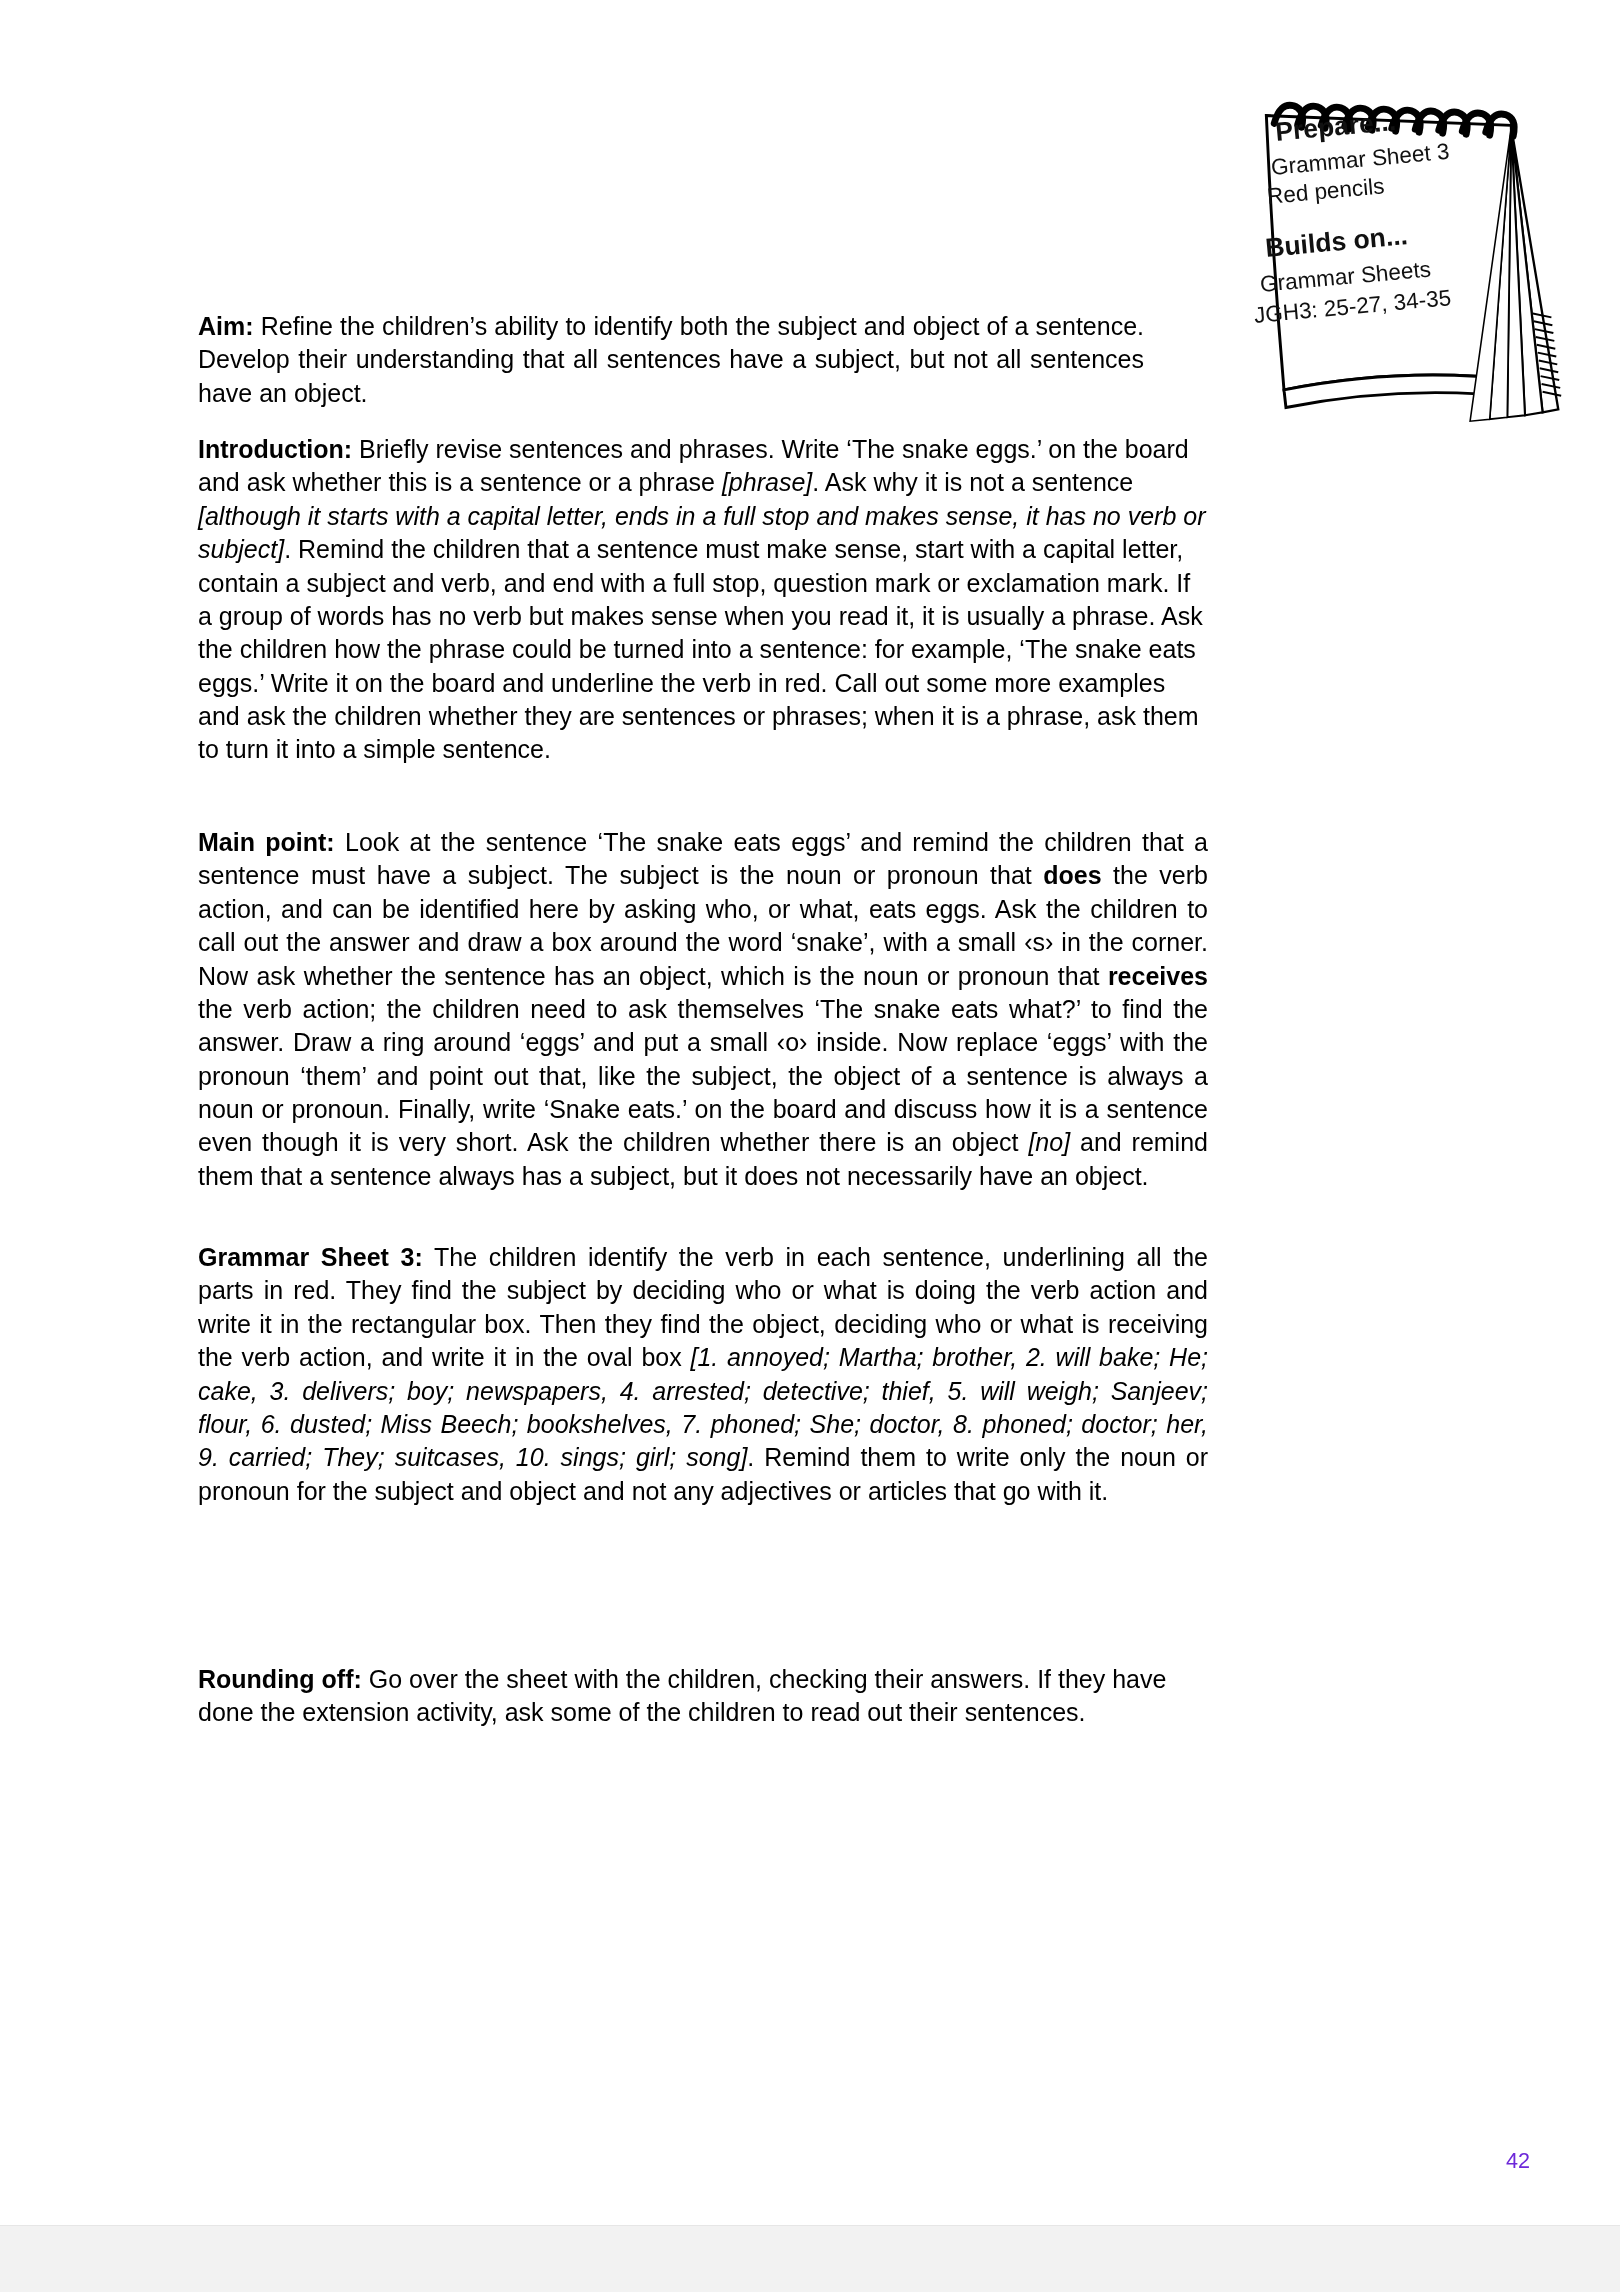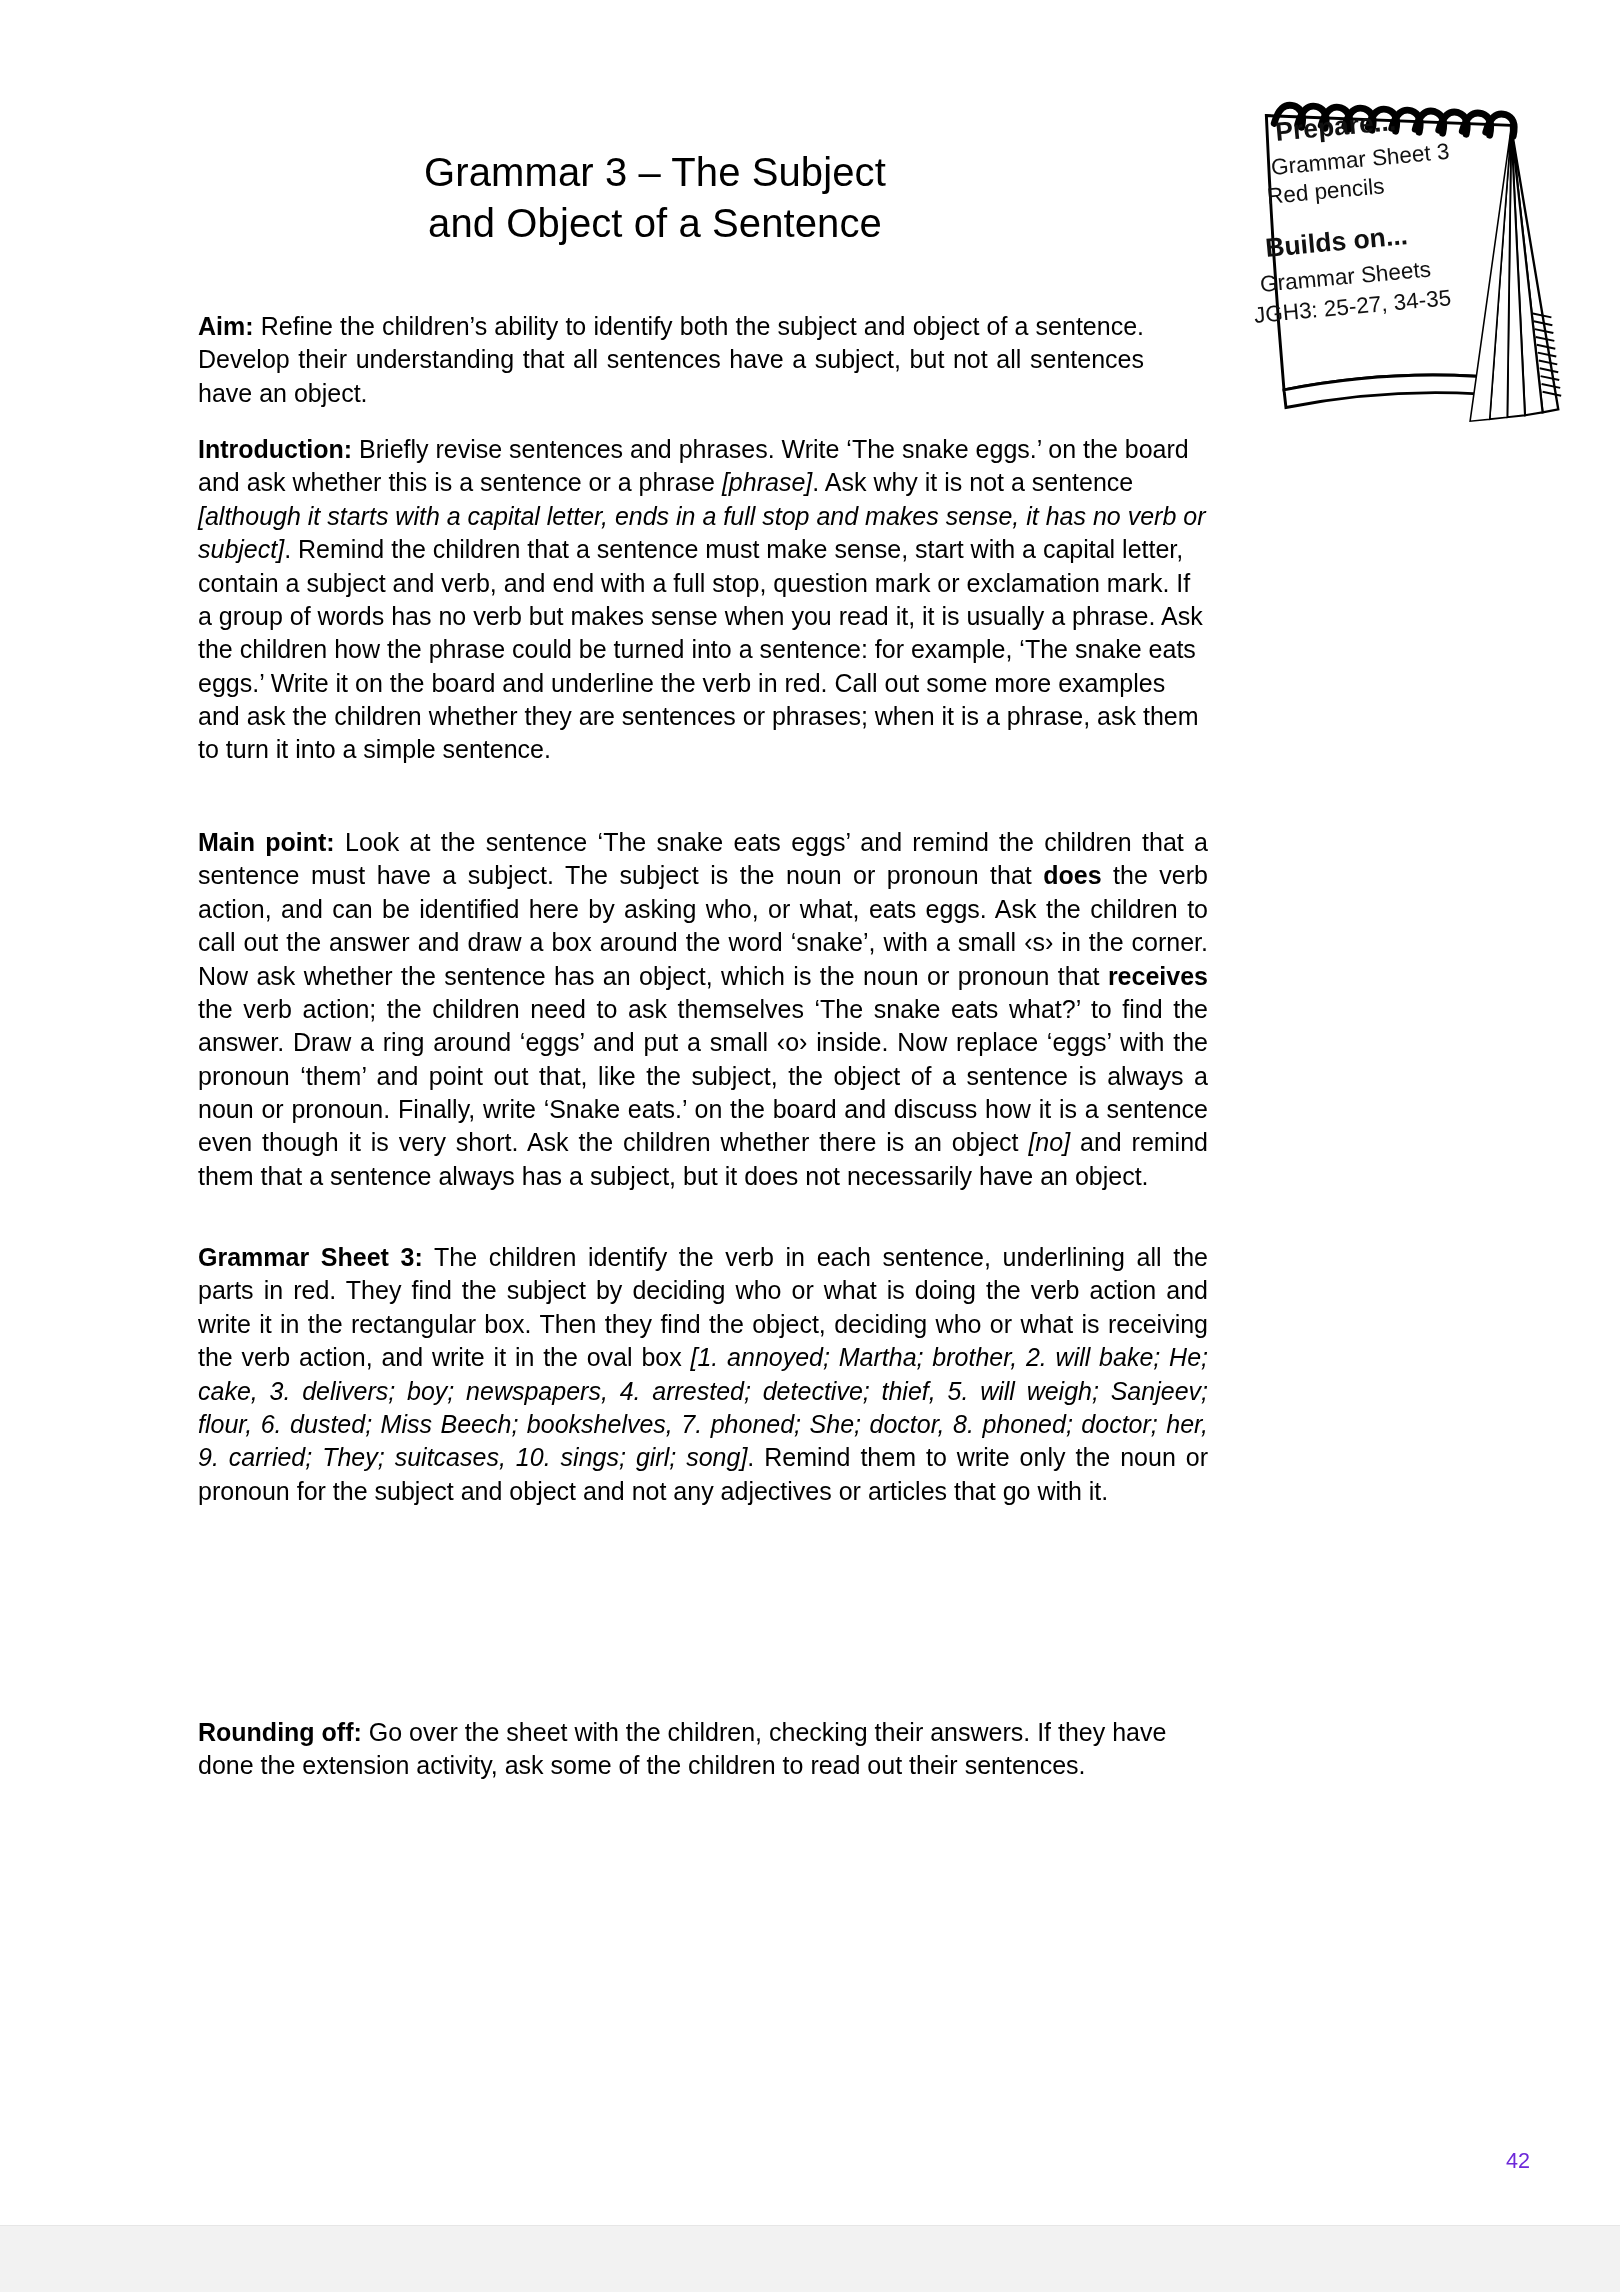--- a/index.html
+++ b/index.html
@@ -60,21 +60,21 @@
     text-justify: inter-word;
   }
   .para b { font-weight: bold; text-align: center; }
   .para i { }
 
   .p-aim      { position: absolute; left: 0;   top: 294px;  width: 946px; }
   .p-intro    { position: absolute; left: 0;   top: 417px;  width: 1010px; text-align: left; }
   .p-main     { position: absolute; left: 0;   top: 810px;  width: 1010px; }
   .p-sheet    { position: absolute; left: 0;   top: 1225px; width: 1010px; }
   .p-ext      { position: absolute; left: 0;   top: 1541px; width: 1010px; text-align: left; }
-  .p-round    { position: absolute; left: 0;   top: 1700px; width: 1010px; text-align: left; }
+  .p-round    { position: absolute; left: 0;   top: 1647px; width: 1010px; text-align: left; }
 
   
   .page-number {
     position: absolute;
     right: 90px;
     top: 2148px;
     font-size: 21.6px;
     color: #6d28d9;
   }
 
@@ -160,24 +160,20 @@
       <div class="np-line np-item np-prepare-1">Grammar Sheet 3</div>
       <div class="np-line np-item np-prepare-2">Red pencils</div>
       <div class="np-line np-heading np-builds">Builds on...</div>
       <div class="np-line np-item np-builds-1">Grammar Sheets</div>
       <div class="np-line np-item np-builds-2">JGH3: 25-27, 34-35</div>
     </div>
   </div>
 
   <div class="content">
 
-    <h1 class="doc-title">
-      <span class="line">Grammar 3 – The Subject</span>
-      <span class="line">and Object of a Sentence</span>
-    </h1>
 
     <p class="para p-aim"><b>Aim:</b><span> Refine the children’s ability to identify both the subject and object of a sentence. Develop their understanding that all sentences have a subject, but not all sentences have an object.</span></p>
 
     <p class="para p-intro"><b>Introduction:</b><span> Briefly revise sentences and phrases. Write ‘The snake eggs.’ on the board and ask whether this is a sentence or a phrase </span><i>[phrase]</i><span>. Ask why it is not a sentence </span><i>[although it starts with a capital letter, ends in a full stop and makes sense, it has no verb or subject]</i><span>. Remind the children that a sentence must make sense, start with a capital letter, contain a subject and verb, and end with a full stop, question mark or exclamation mark. If a group of words has no verb but makes sense when you read it, it is usually a phrase. Ask the children how the phrase could be turned into a sentence: for example, ‘The snake eats eggs.’ Write it on the board and underline the verb in red. Call out some more examples and ask the children whether they are sentences or phrases; when it is a phrase, ask them to turn it into a simple sentence.</span></p>
 
     <p class="para p-main"><b>Main point:</b><span> Look at the sentence ‘The snake eats eggs’ and remind the children that a sentence must have a subject. The subject is the noun or pronoun that </span><b>does</b><span> the verb action, and can be identified here by asking who, or what, eats eggs. Ask the children to call out the answer and draw a box around the word ‘snake’, with a small ‹s› in the corner. Now ask whether the sentence has an object, which is the noun or pronoun that </span><b>receives</b><span> the verb action; the children need to ask themselves ‘The snake eats what?’ to find the answer. Draw a ring around ‘eggs’ and put a small ‹o› inside. Now replace ‘eggs’ with the pronoun ‘them’ and point out that, like the subject, the object of a sentence is always a noun or pronoun. Finally, write ‘Snake eats.’ on the board and discuss how it is a sentence even though it is very short. Ask the children whether there is an object </span><i>[no]</i><span> and remind them that a sentence always has a subject, but it does not necessarily have an object.</span></p>
 
     <p class="para p-sheet"><b>Grammar Sheet 3:</b><span> The children identify the verb in each sentence, underlining all the parts in red. They find the subject by deciding who or what is doing the verb action and write it in the rectangular box. Then they find the object, deciding who or what is receiving the verb action, and write it in the oval box </span><i>[1. annoyed; Martha; brother, 2. will bake; He; cake, 3. delivers; boy; newspapers, 4. arrested; detective; thief, 5. will weigh; Sanjeev; flour, 6. dusted; Miss Beech; bookshelves, 7. phoned; She; doctor, 8. phoned; doctor; her, 9. carried; They; suitcases, 10. sings; girl; song]</i><span>. Remind them to write only the noun or pronoun for the subject and object and not any adjectives or articles that go with it.</span></p>
 
 

